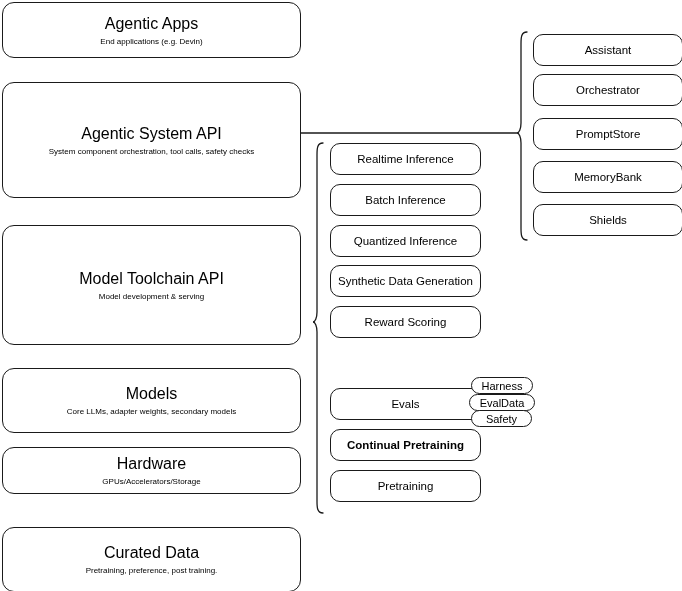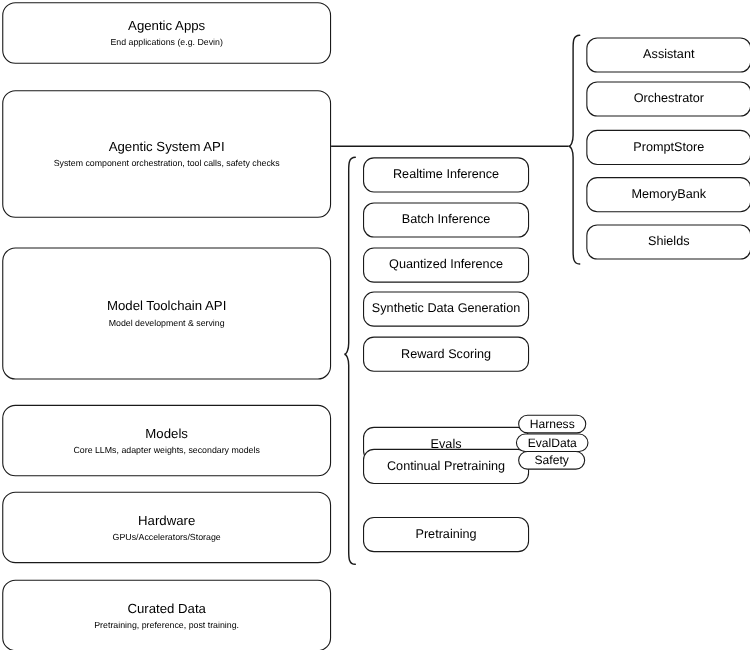--- a/index.html
+++ b/index.html
@@ -27,21 +27,21 @@
     border-radius: 12px;
     background: #ffffff;
     display: flex;
     flex-direction: column;
     align-items: center;
     justify-content: center;
     text-align: center;
     line-height: 1.25;
   }
   .box .title {
-    font-size: 12px;
+    font-size: 16px;
     color: #000;
     white-space: nowrap;
   }
   .box .subtitle {
     font-size: 8px;
     color: #000;
     margin-top: 3px;
     white-space: nowrap;
   }
   
@@ -94,21 +94,21 @@
   <div class="box layer-box" style="top:225px; height:120px;align-items:center;">
     <div class="title">Model Toolchain API</div>
     <div class="subtitle">Model development &amp; serving</div>
   </div>
 
   <div class="box layer-box" style="top:368px; height:65px;">
     <div class="title">Models</div>
     <div class="subtitle">Core LLMs, adapter weights, secondary models</div>
   </div>
 
-  <div class="box layer-box" style="top:447px; height:65px;">
+  <div class="box layer-box" style="top:447px; height:47px;">
     <div class="title">Hardware</div>
     <div class="subtitle">GPUs/Accelerators/Storage</div>
   </div>
 
   <div class="box layer-box" style="top:527px; height:65px;justify-content:center;">
     <div class="title">Curated Data</div>
     <div class="subtitle">Pretraining, preference, post training.</div>
   </div>
 
   <div class="connector" style="left:0; top:0; width:682px; height:591px;">
@@ -145,21 +145,21 @@
   </div>
   <div class="box item-box mid-box" style="top:265px;">
     <div class="title">Synthetic Data Generation</div>
   </div>
   <div class="box item-box mid-box" style="top:306px;">
     <div class="title">Reward Scoring</div>
   </div>
   <div class="box item-box mid-box" style="top:388px;">
     <div class="title">Evals</div>
   </div>
-  <div class="box item-box mid-box" style="top:408px;">
+  <div class="box item-box mid-box" style="top:429px;font-weight:bold;">
     <div class="title">Continual Pretraining</div>
   </div>
   <div class="box item-box mid-box" style="top:470px;">
     <div class="title">Pretraining</div>
   </div>
 
   <div class="pill" style="left:471px; top:377px; width:62px;">
     <span>Harness</span>
   </div>
   <div class="pill" style="left:469px; top:394px; width:66px;">

